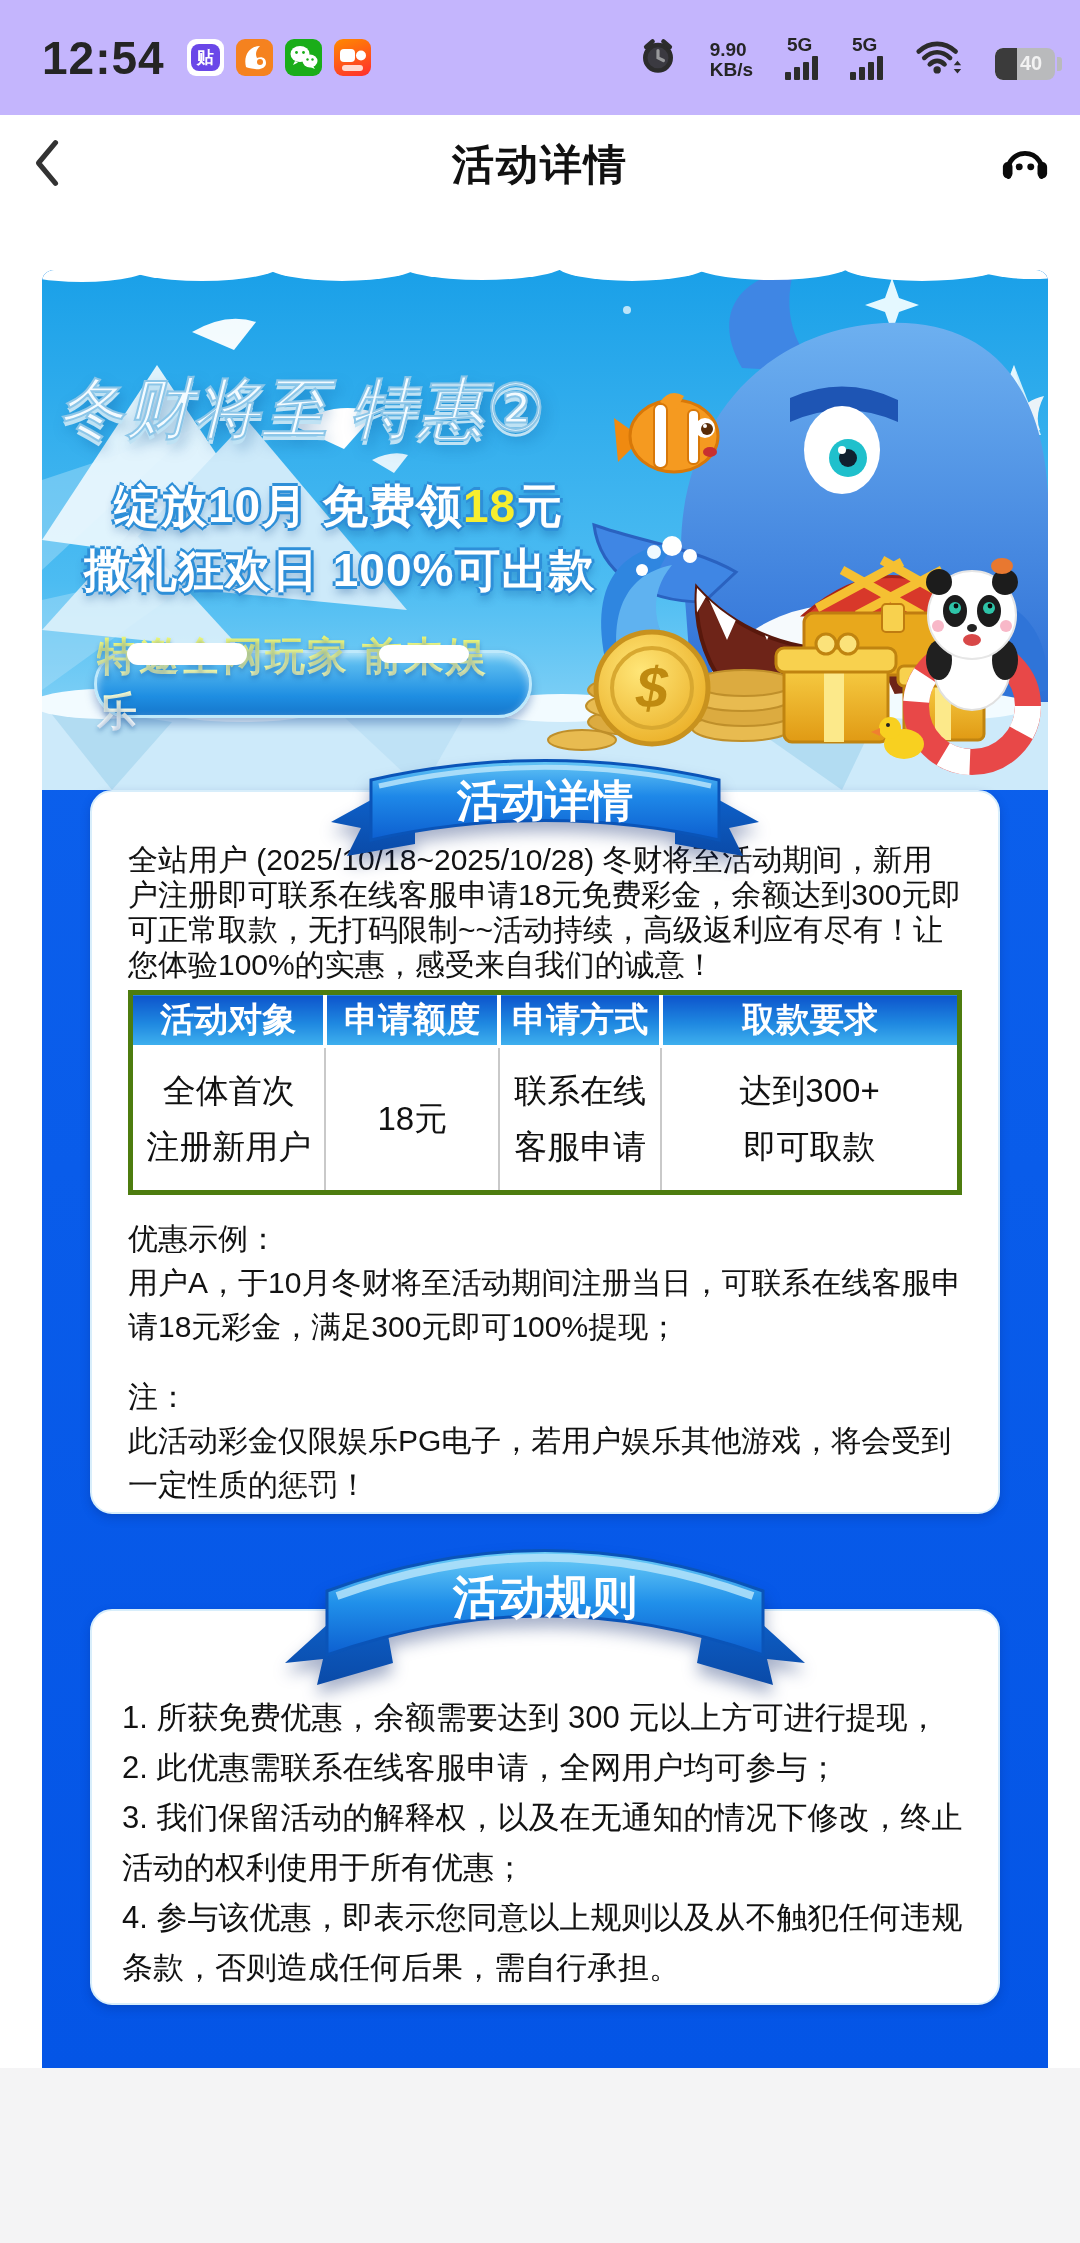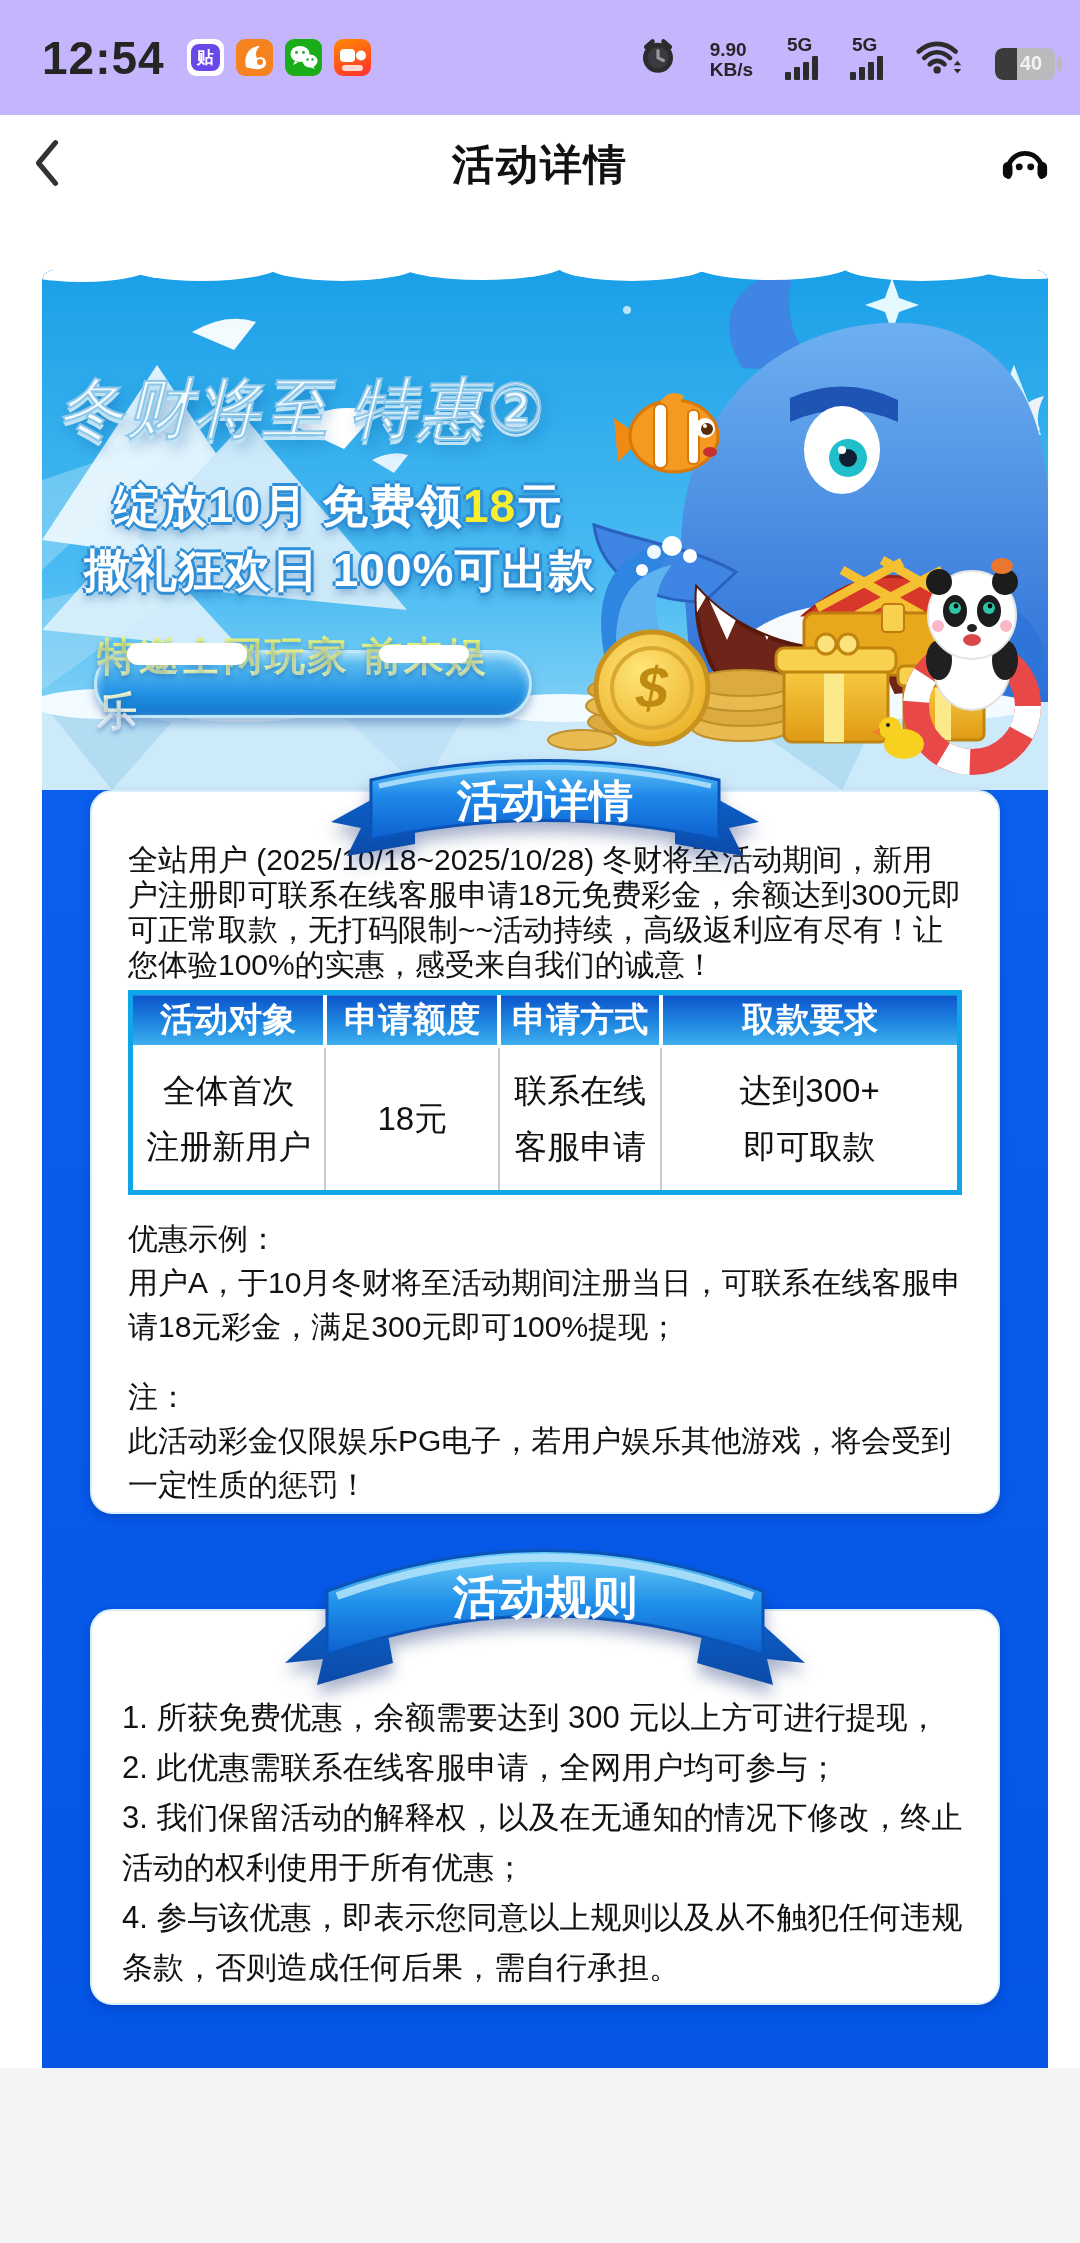--- a/index.html
+++ b/index.html
@@ -81,21 +81,21 @@
   .card1{ min-height:715px; padding:50px 36px 5px; }
   .card2{ min-height:390px; margin-top:95px; padding:82px 30px 10px; }
   .ribbon{ position:absolute; left:50%; transform:translateX(-50%); filter:drop-shadow(0 10px 8px rgba(0,30,100,.35)); }
   .ribbon-1{ top:-38px; width:460px; height:120px; }
   .ribbon-2{ top:-62px; width:560px; height:140px; }
   .ribbon svg{ width:100%; height:100%; overflow:visible; }
   .ribbon text{ font-family:"Liberation Sans","DejaVu Sans",sans-serif; }
   
   .intro{ font-size:30px; line-height:35px; color:#121212; }
   table.offer{
-    width:100%; margin-top:8px; border-collapse:collapse; border:5px solid #0ea5e9; table-layout:fixed;
+    width:100%; margin-top:8px; border-collapse:collapse; border:5px solid #4d7c0f; table-layout:fixed;
   }
   table.offer thead th{
     height:54px; background:linear-gradient(#0d54cc,#1e87e0 55%,#3fb0ee);
     color:#ffffff; font-size:34px; font-weight:bold; border-right:4px solid #ffffff;
   }
   table.offer thead th:last-child{ border-right:none; }
   table.offer td{
     height:146px; background:#ffffff; color:#111; font-size:33px; text-align:center; vertical-align:middle;
     line-height:56px; white-space:pre-line; border-right:2px solid #c9c9c9; border-top:3px solid #ffffff;
   }

